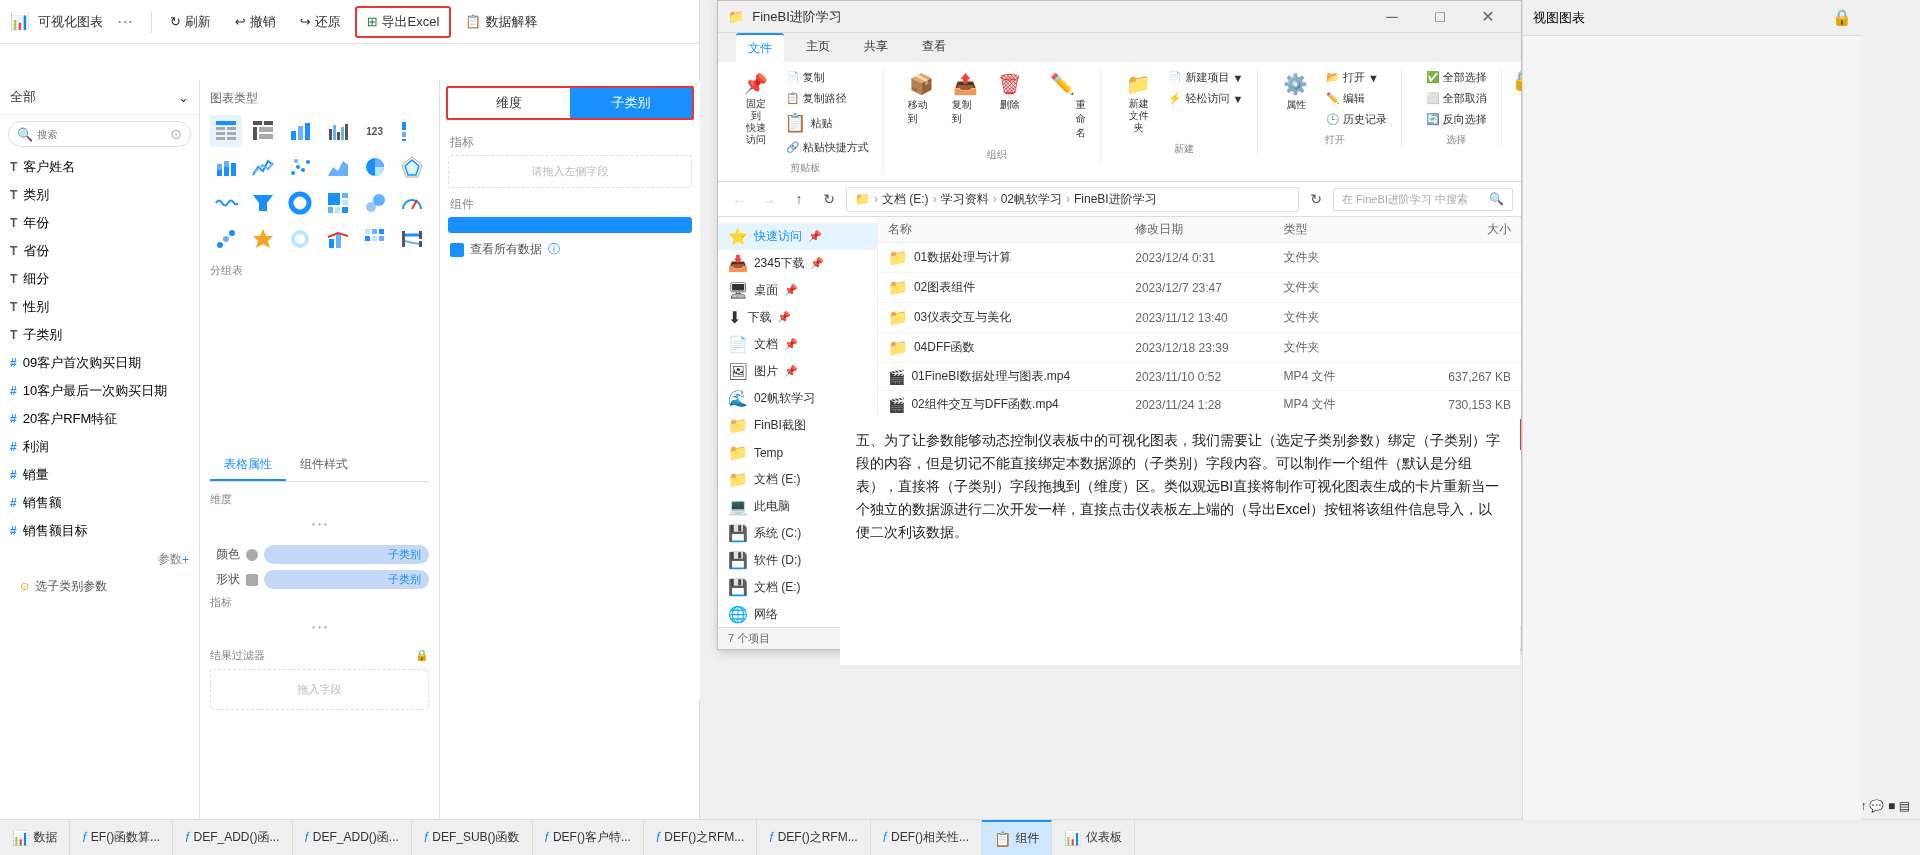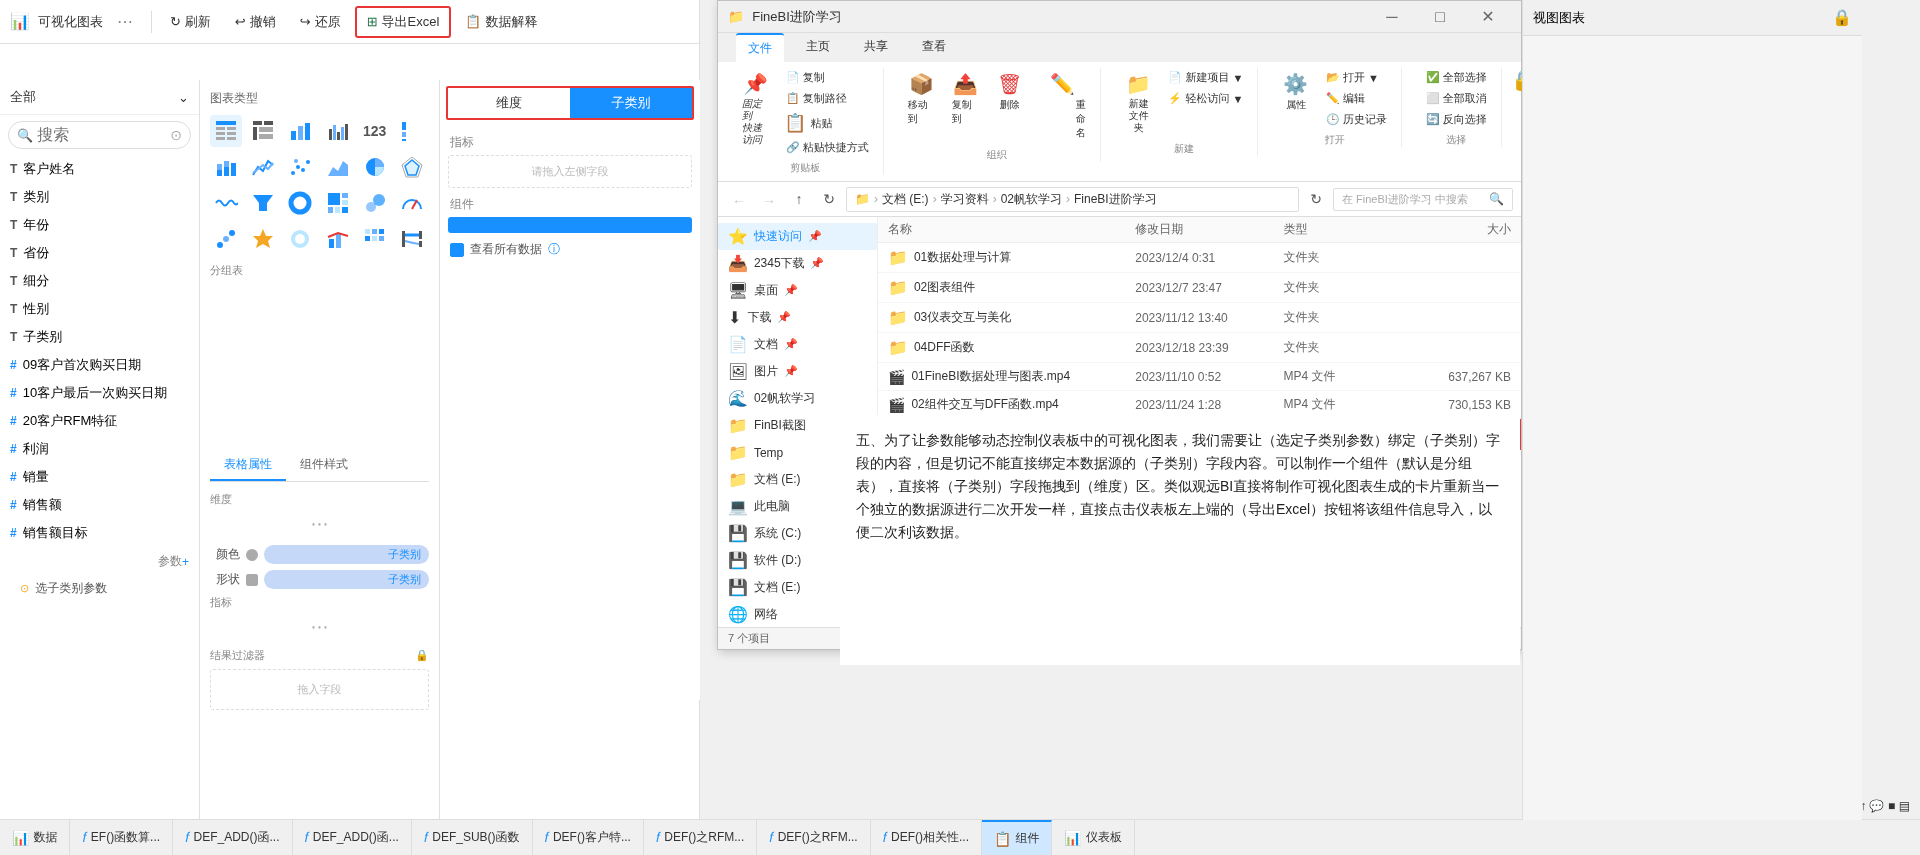--- a/index.html
+++ b/index.html
@@ -56,21 +56,21 @@
     .search-box {
       display: flex; align-items: center;
       margin: 6px 8px;
       border: 1px solid #ddd;
       border-radius: 15px;
       padding: 4px 8px;
       gap: 4px;
     }
     .search-input {
       border: none; outline: none;
-      font-size: 16px;
+      font-size: 10px;
       width: 100%;
       color: #a16207;
       background: transparent;
     }
     .field-item {
       display: flex; align-items: center;
       padding: 5px 10px;
       gap: 6px;
       cursor: pointer;
       font-size: 13px;
@@ -669,21 +669,21 @@
       </div>
       <div class="chart-icon-btn">
         <svg width="24" height="24" viewBox="0 0 24 24">
             <rect x="3" y="10" width="3" height="11" fill="#555"></rect>
             <rect x="7" y="6" width="3" height="15" fill="#69b1ff"></rect>
             <rect x="11" y="13" width="3" height="8" fill="#555"></rect>
             <rect x="15" y="8" width="3" height="13" fill="#69b1ff"></rect>
             <rect x="19" y="5" width="3" height="16" fill="#555"></rect>
           </svg>
       </div>
-      <div class="chart-icon-btn" style="font-size:14px;font-weight:bold;color:#555;">123</div>
+      <div class="chart-icon-btn" style="font-size:10px;font-weight:bold;color:#555;">123</div>
       <div class="chart-icon-btn">
         <svg width="24" height="24" viewBox="0 0 24 24">
             <rect x="2" y="3" width="4" height="8" fill="#1890ff"></rect>
             <rect x="2" y="13" width="4" height="5" fill="#69b1ff"></rect>
             <rect x="2" y="20" width="4" height="2" fill="#1890ff"></rect>
           </svg>
       </div>
 
       <div class="chart-icon-btn">
         <svg width="24" height="24" viewBox="0 0 24 24">
@@ -894,21 +894,21 @@
       <div class="ribbon-tab">主页</div>
       <div class="ribbon-tab">共享</div>
       <div class="ribbon-tab">查看</div>
     </div>
     <div class="ribbon-content">
 
       <div class="ribbon-group">
         <div class="ribbon-buttons">
           <div class="ribbon-btn">
             <span class="ribbon-btn-icon">📌</span>
-            <span style="font-size:10px;line-height:1.2;font-style:italic;">固定到<br>快速访问</span>
+            <span style="font-size:10px;text-align:center;line-height:1.2;">固定到<br>快速访问</span>
           </div>
           <div style="display:flex;flex-direction:column;gap:2px;">
             <div class="ribbon-btn-sm">
               <span>📄</span>
               <span>复制</span>
             </div>
             <div class="ribbon-btn-sm">
               <span>📋</span>
               <span>复制路径</span>
             </div>

